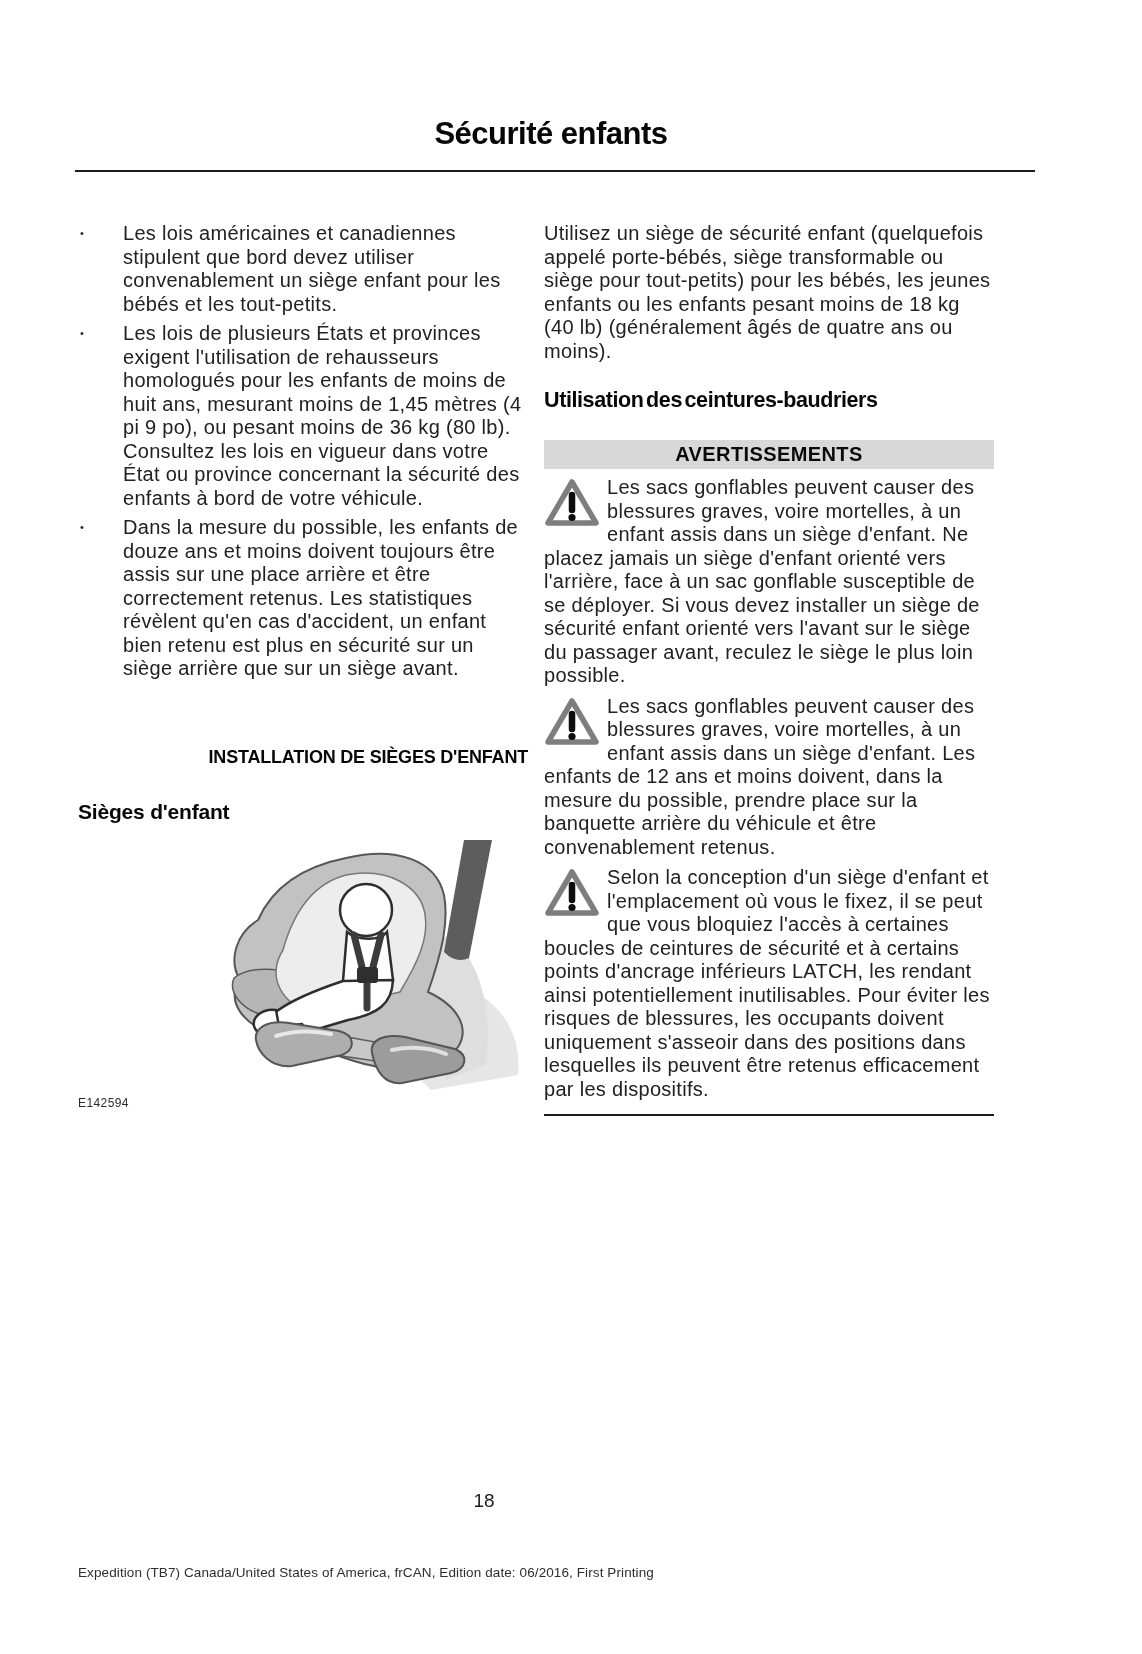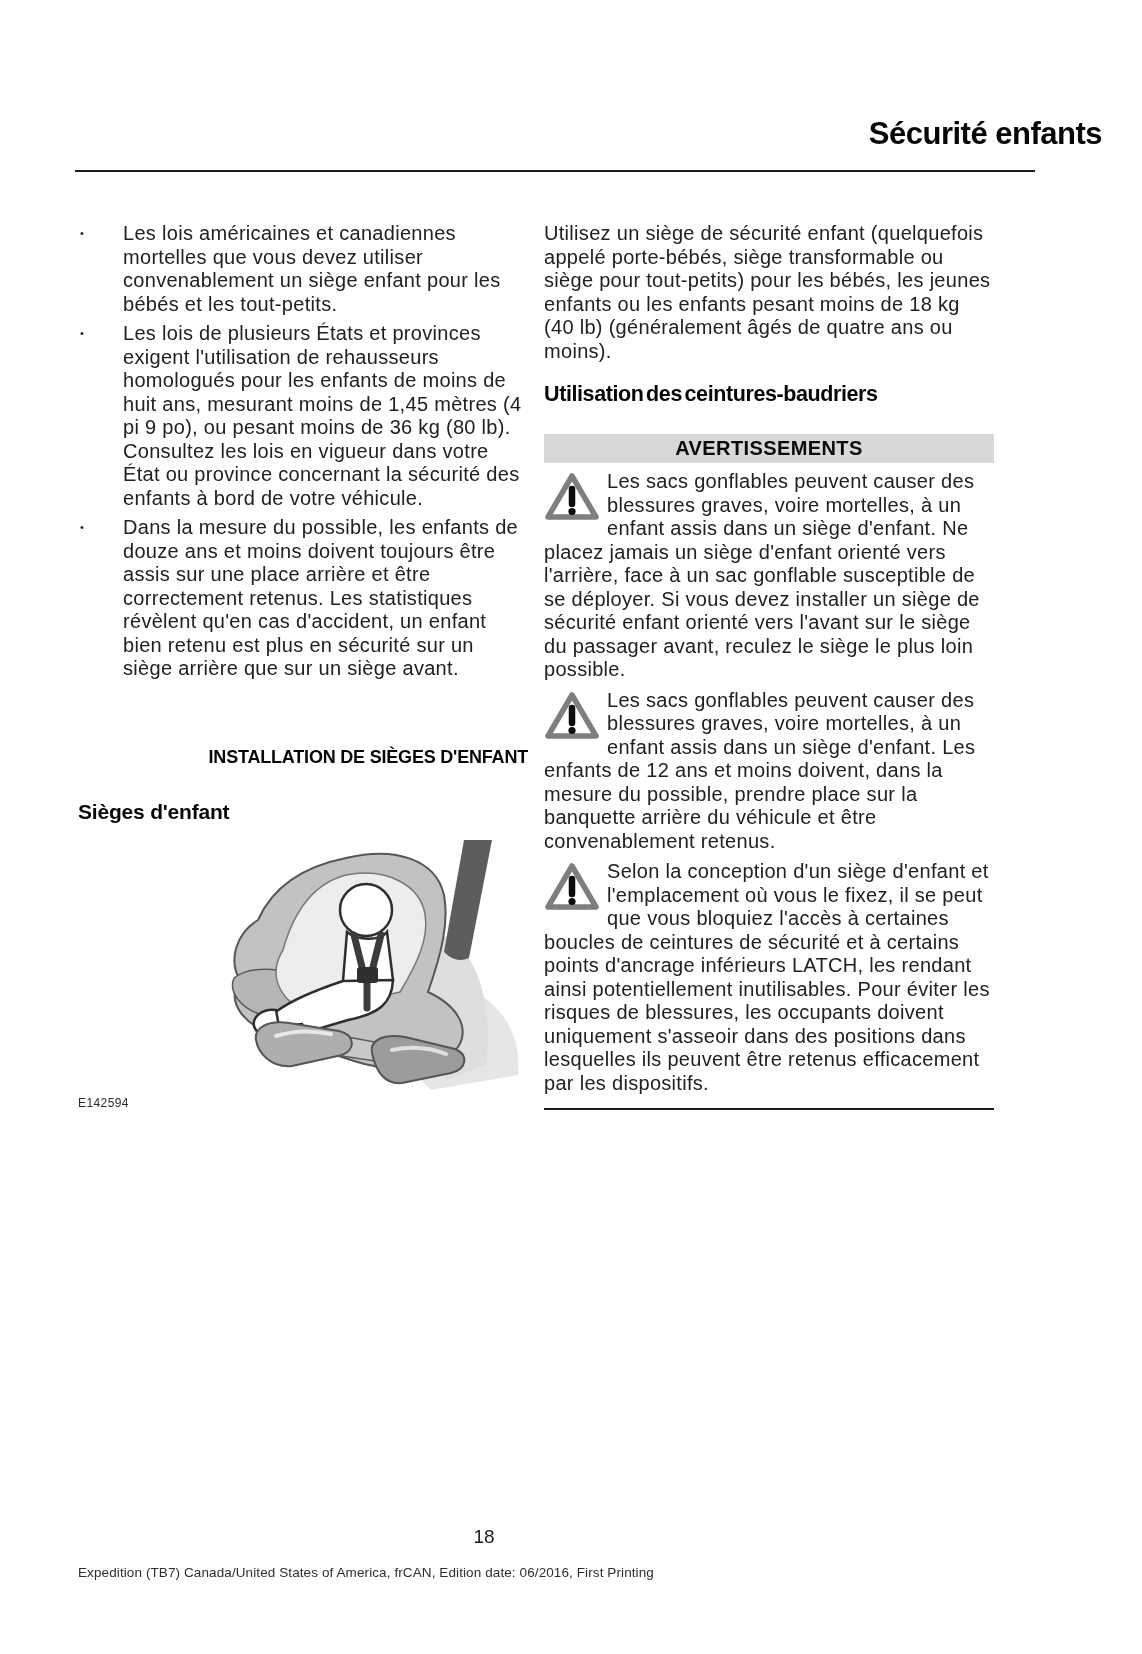--- a/index.html
+++ b/index.html
@@ -2,21 +2,21 @@
 <html><head>
 <meta charset="utf-8">
 <style>
   html,body{margin:0;padding:0;background:#ffffff;}
   .page{
     position:relative;width:1142px;height:1654px;background:#ffffff;
     font-family:"Liberation Sans",sans-serif;color:#212121;overflow:hidden;
   }
   .page-title{
     position:absolute;top:116px;left:0;width:1102px;margin:0;
-    text-align:right;font-size:31px;font-weight:bold;color:#070707;
+    text-align:center;font-size:31px;font-weight:bold;color:#070707;
     letter-spacing:-0.5px;
   }
   .title-rule{
     position:absolute;top:170px;left:75px;width:960px;height:0;
     border-top:2px solid #1c1c1c;
   }
   .col{position:absolute;top:222px;width:450px;font-size:20px;line-height:23.5px;letter-spacing:0.3px;}
   .col-left{left:78px;}
   .col-right{left:544px;}
 
@@ -32,55 +32,55 @@
   .subsection-heading{
     margin:27px 0 0 0;font-size:21px;line-height:25px;font-weight:bold;
     color:#070707;letter-spacing:-0.2px;
   }
   .figure{margin:16px 0 0 0;}
   .figure svg{display:block;margin-left:118px;}
   .figure-caption{font-size:12px;color:#2c2c2c;letter-spacing:0.4px;margin-top:2px;}
 
   .intro{margin:0;}
   .tight-heading{
-    margin:19px 0 0 0;font-size:21.5px;line-height:25px;font-weight:bold;
+    margin:25px 0 0 0;font-size:21.5px;line-height:25px;font-weight:bold;
     color:#070707;letter-spacing:-0.4px;word-spacing:-3px;
   }
   .warn-bar{
     margin-top:27px;height:29px;background:#d8d8d8;
     text-align:center;font-weight:bold;font-size:20px;line-height:29px;
     color:#0a0a0a;letter-spacing:0.4px;
   }
   .warning{margin-top:7px;}
   .warning::after{content:"";display:block;clear:both;}
   .warn-icon{float:left;width:56px;height:50px;margin:2px 7px 2px 0;}
   .warn-rule{margin-top:13px;border-top:2px solid #1c1c1c;width:450px;}
 
   .page-number{
-    position:absolute;top:1526px;left:0;width:968px;text-align:center;
+    position:absolute;top:1490px;left:0;width:968px;text-align:center;
     font-size:19px;color:#1c1c1c;
   }
   .footer-text{
     position:absolute;top:1565px;left:78px;font-size:13.5px;color:#2e2e2e;
     letter-spacing:0.1px;
   }
 </style>
 </head>
 <body>
 
 <div class="page">
 
   <h1 class="page-title">Sécurité enfants</h1>
   <div class="title-rule"></div>
 
   <div class="col col-left">
 
     <div class="bullet">
       <span class="dot">•</span>
-      <span>Les lois américaines et canadiennes mortelles que vous devez utiliser convenablement un siège enfant pour les bébés et les tout-petits.</span>
+      <span>Les lois américaines et canadiennes stipulent que bord devez utiliser convenablement un siège enfant pour les bébés et les tout-petits.</span>
     </div>
     <div class="bullet">
       <span class="dot">•</span>
       <span>Les lois de plusieurs États et provinces exigent l'utilisation de rehausseurs homologués pour les enfants de moins de huit ans, mesurant moins de 1,45 mètres (4 pi 9 po), ou pesant moins de 36 kg (80 lb). Consultez les lois en vigueur dans votre État ou province concernant la sécurité des enfants à bord de votre véhicule.</span>
     </div>
     <div class="bullet">
       <span class="dot">•</span>
       <span>Dans la mesure du possible, les enfants de douze ans et moins doivent toujours être assis sur une place arrière et être correctement retenus. Les statistiques révèlent qu'en cas d'accident, un enfant bien retenu est plus en sécurité sur un siège arrière que sur un siège avant.</span>
     </div>
 

